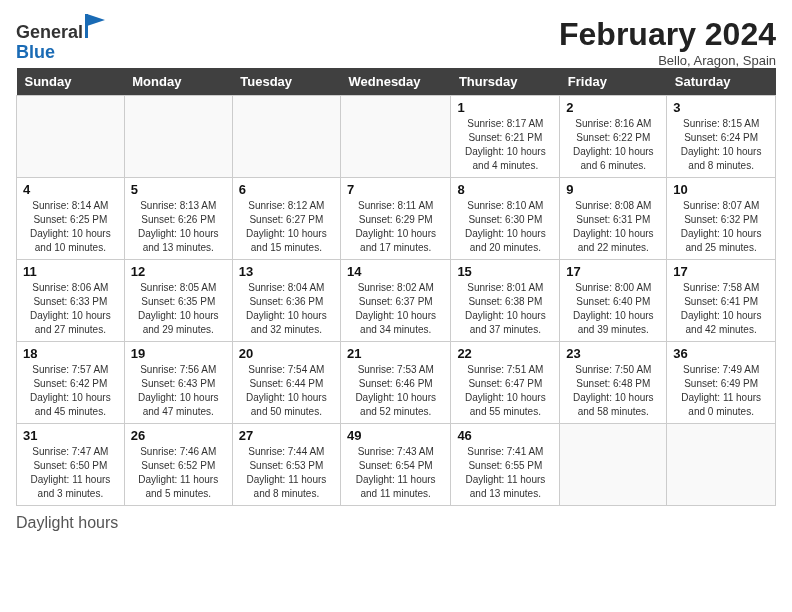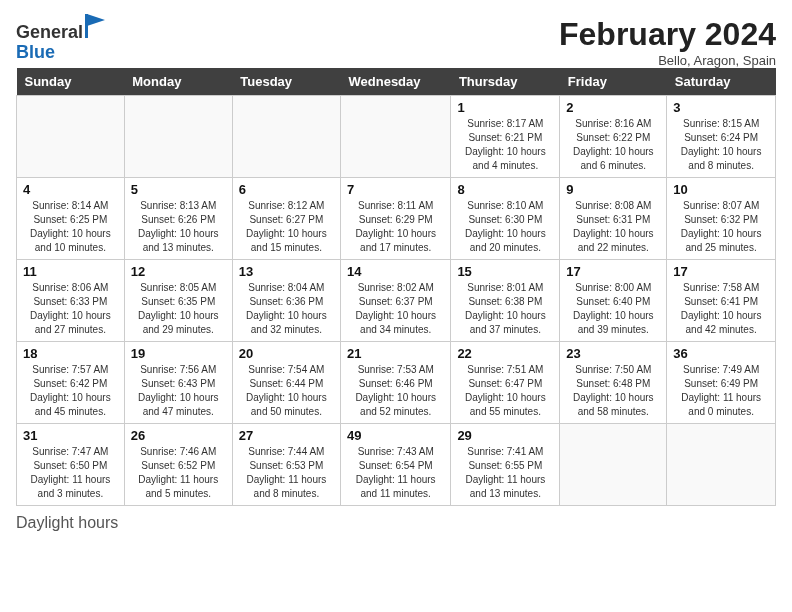--- a/index.html
+++ b/index.html
@@ -242,21 +242,21 @@
         </td>
         <td>
           <div class="day-num">27</div>
           <div class="day-info">Sunrise: 7:44 AM<br>Sunset: 6:53 PM<br>Daylight: 11 hours<br>and 8 minutes.</div>
         </td>
         <td>
           <div class="day-num">49</div>
           <div class="day-info">Sunrise: 7:43 AM<br>Sunset: 6:54 PM<br>Daylight: 11 hours<br>and 11 minutes.</div>
         </td>
         <td>
-          <div class="day-num">29</div>
+          <div class="day-num">46</div>
           <div class="day-info">Sunrise: 7:41 AM<br>Sunset: 6:55 PM<br>Daylight: 11 hours<br>and 13 minutes.</div>
         </td>
         <td class="empty"></td>
         <td class="empty"></td>
       </tr>
     </tbody>
 </table>
 
 <div class="footer">
   <span>Daylight hours</span>

